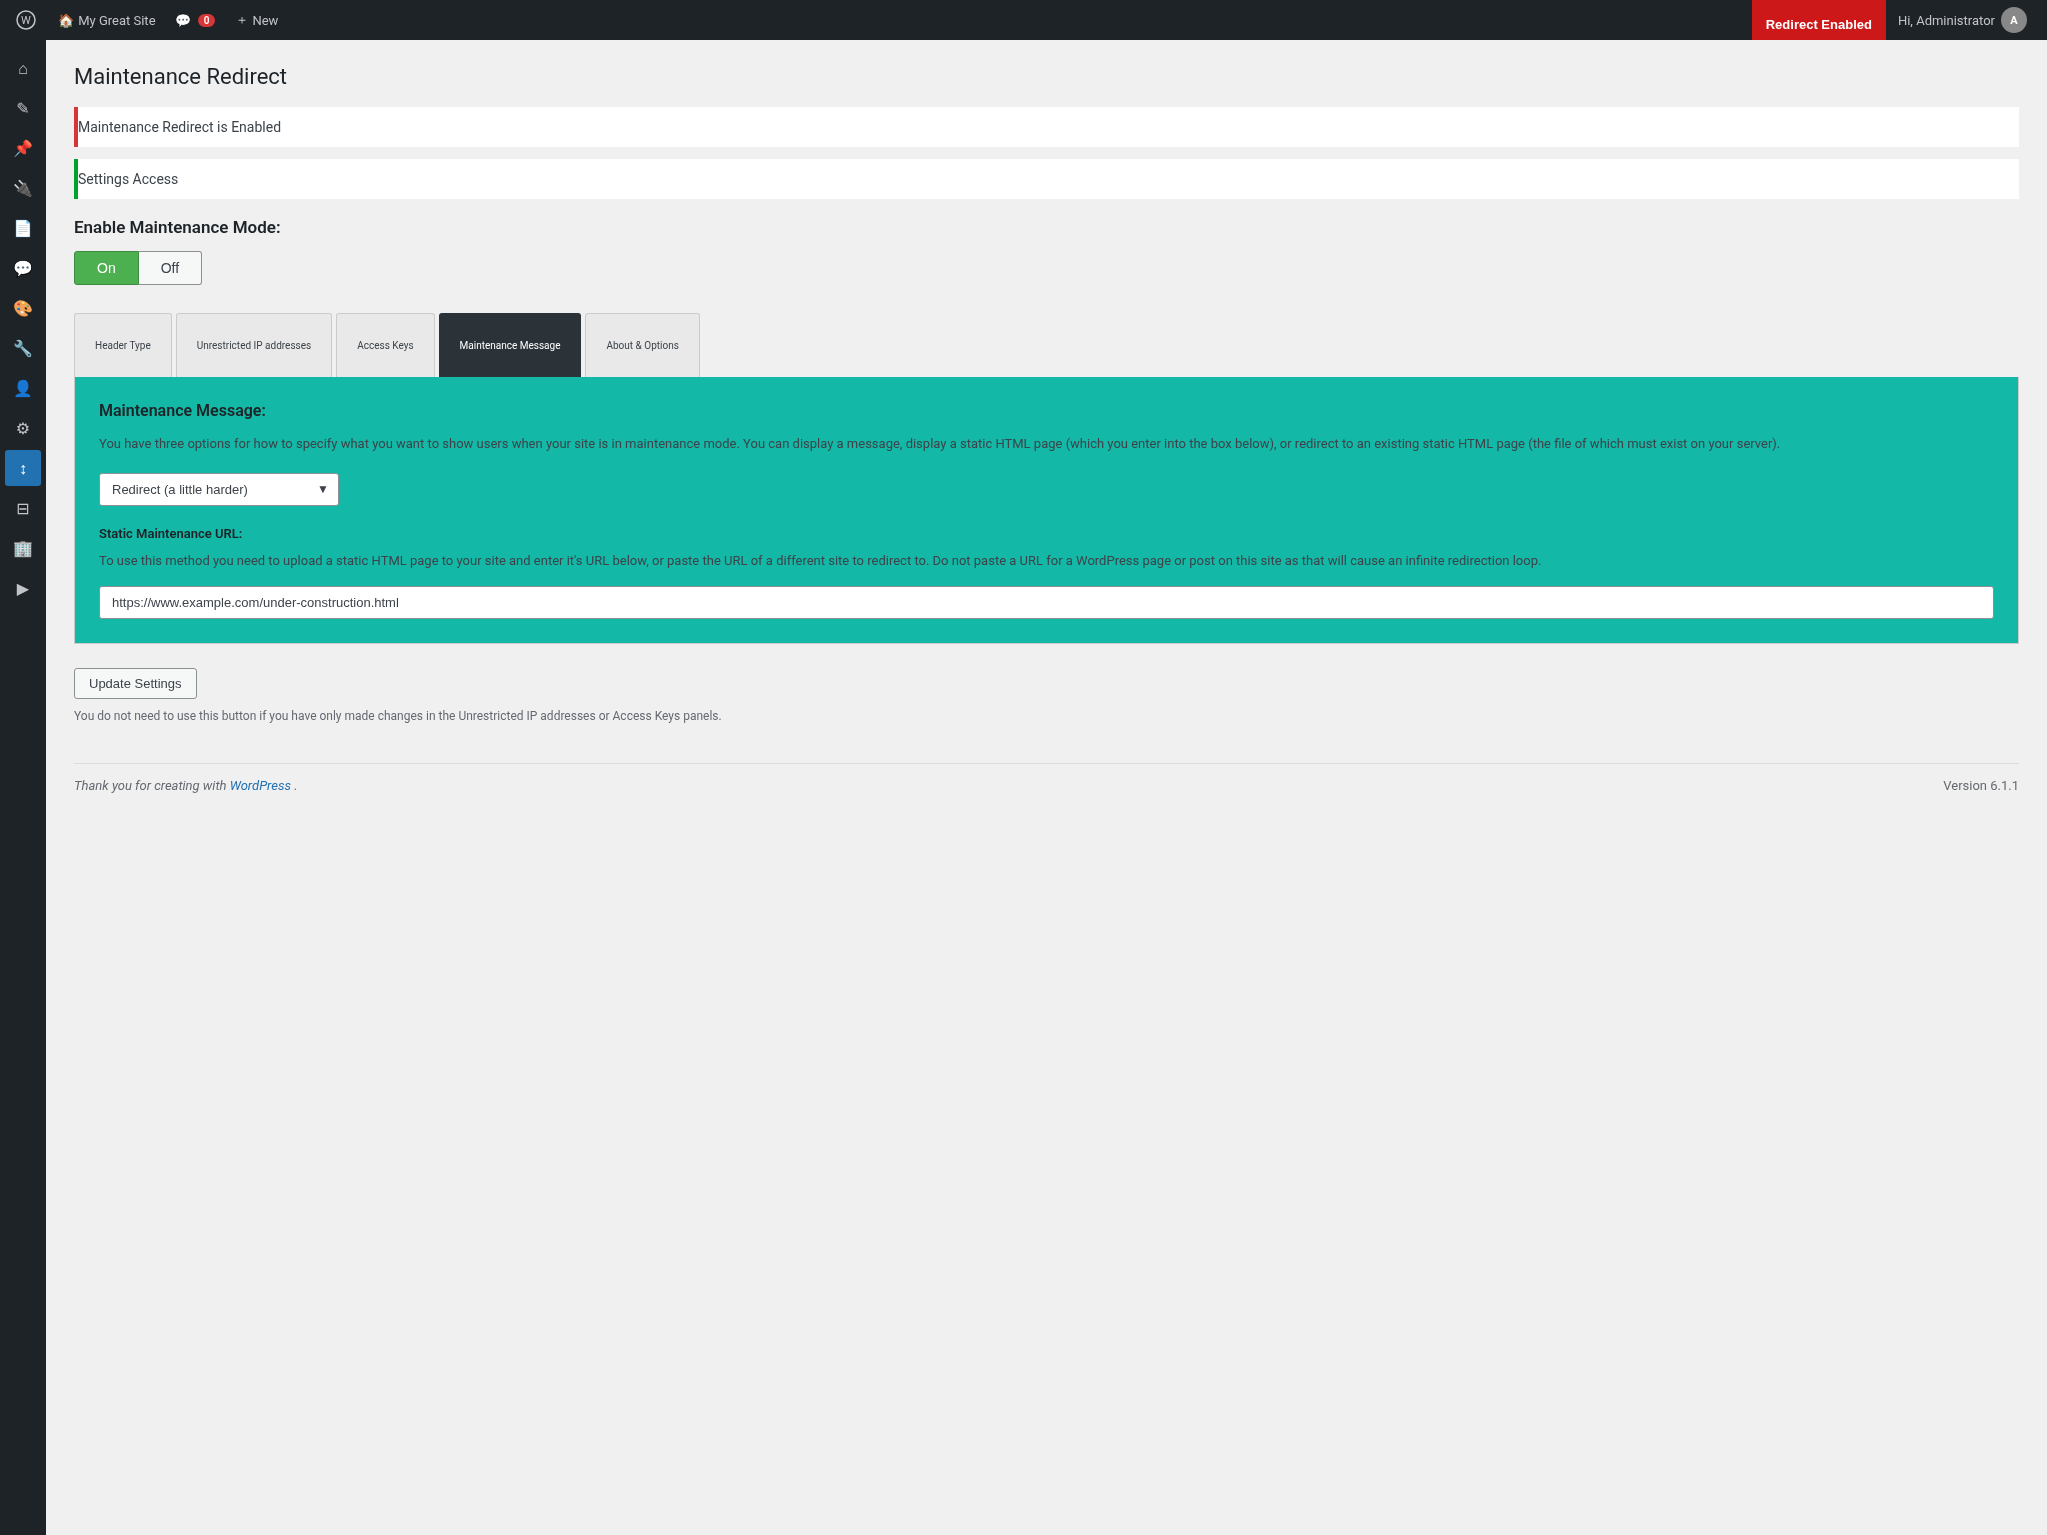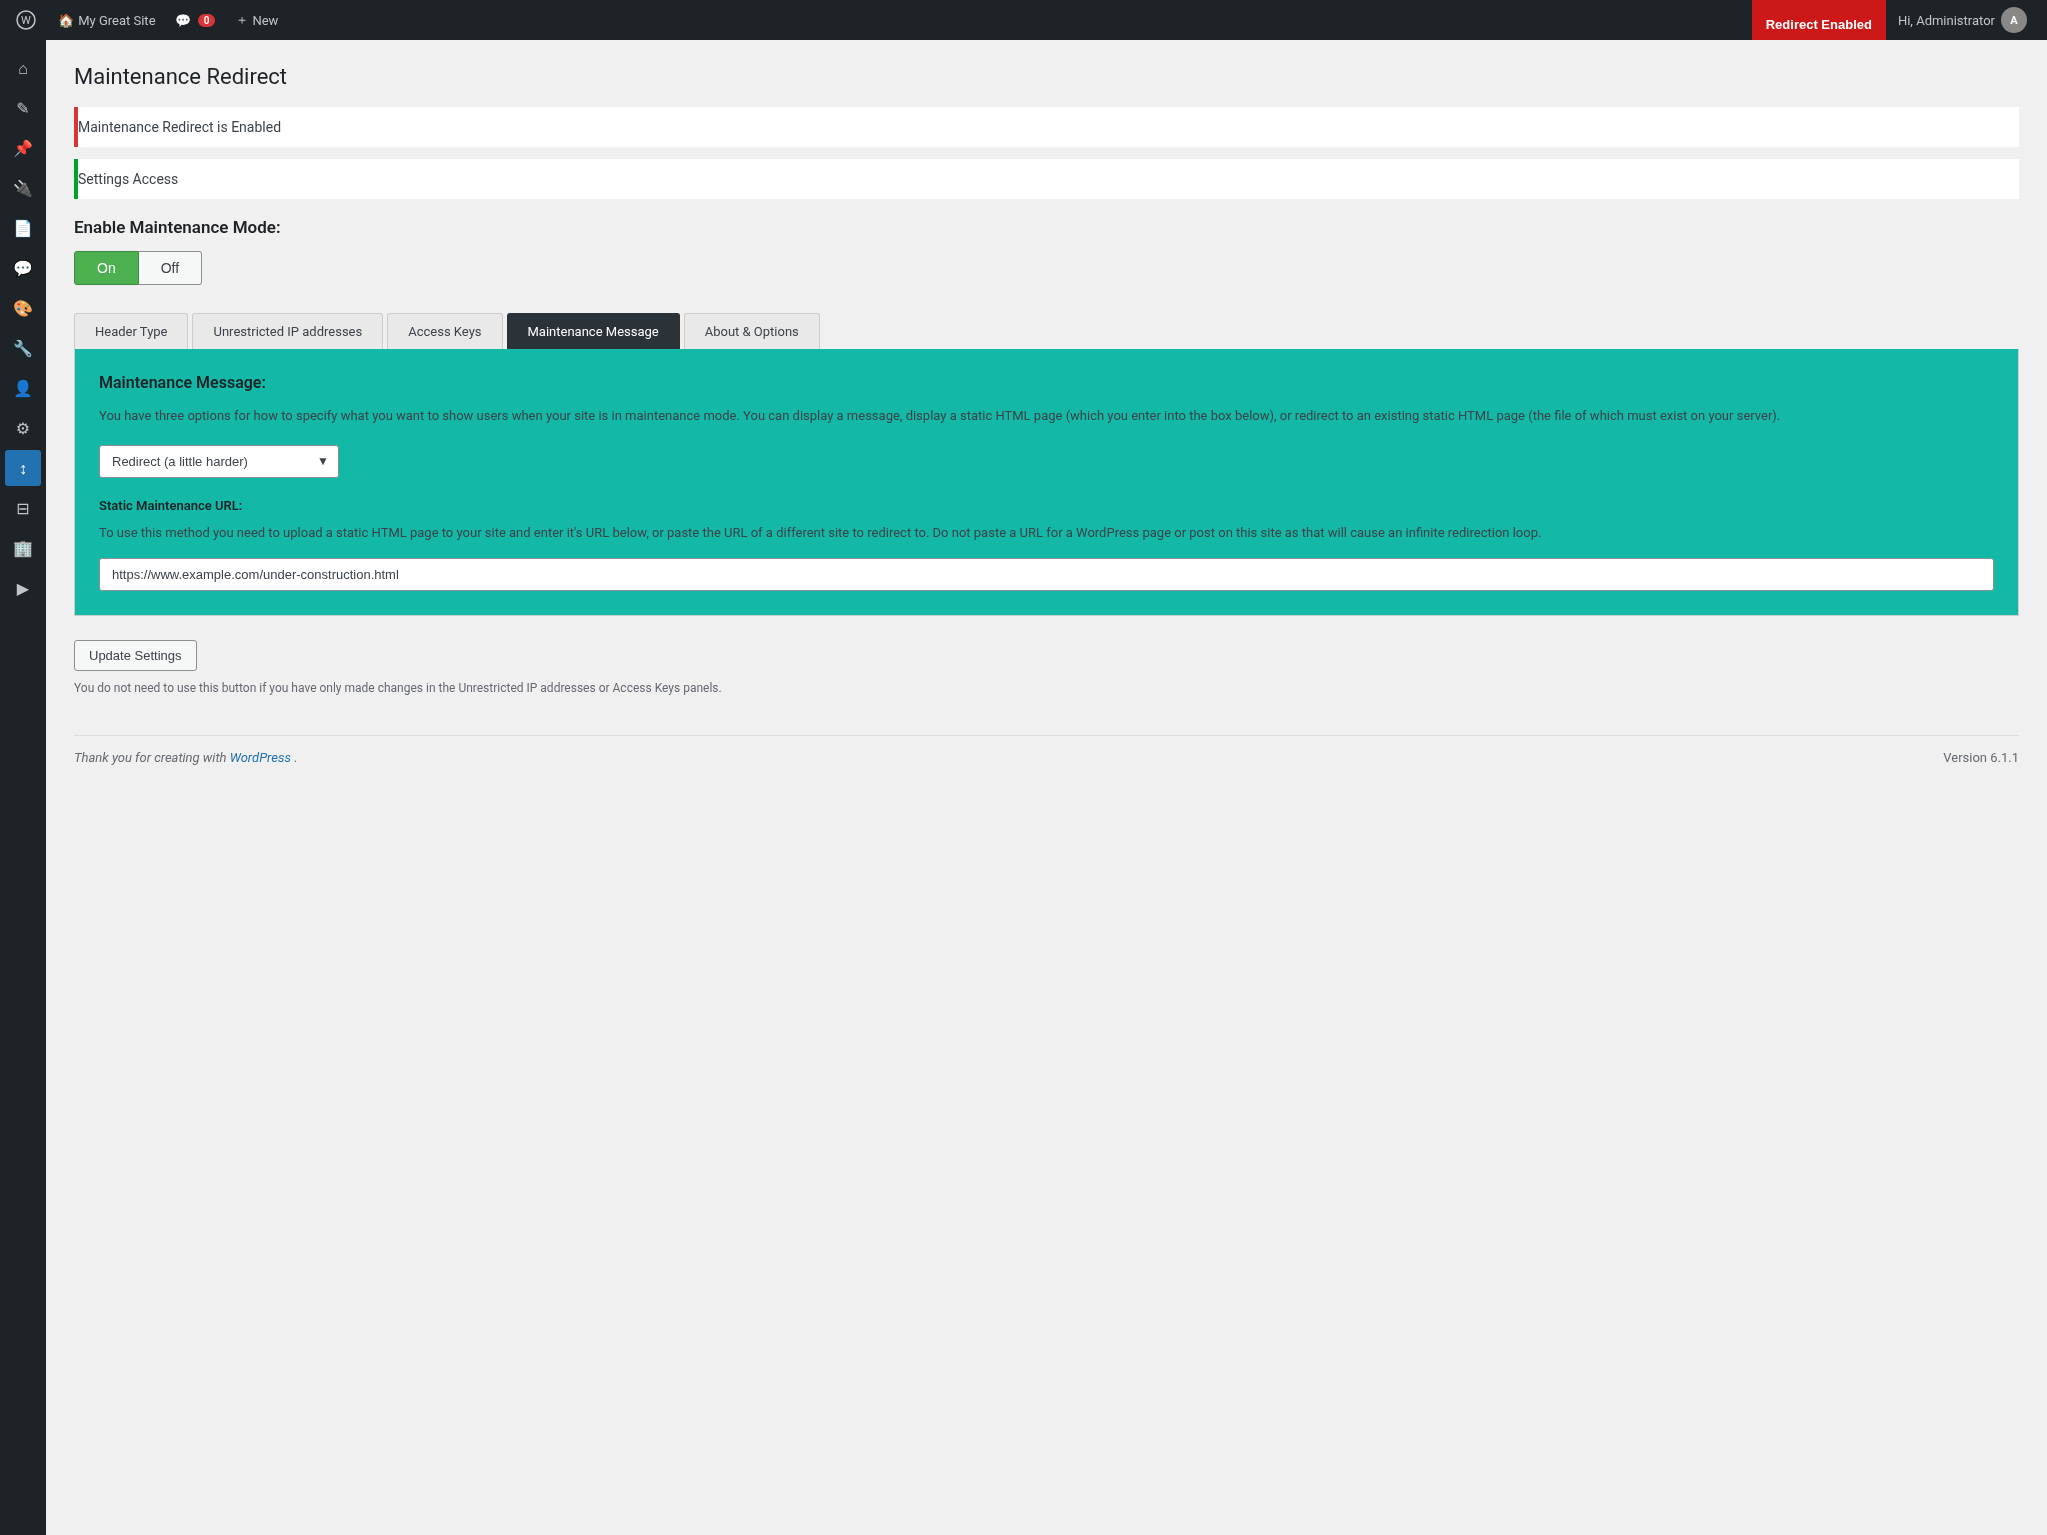--- a/index.html
+++ b/index.html
@@ -87,21 +87,21 @@
       background: #4caf50; color: #fff; border-color: #3d8b40;
     }
     .toggle-btn:first-child { border-radius: 3px 0 0 3px; }
     .toggle-btn:last-child { border-radius: 0 3px 3px 0; border-left: none; }
 
     
     .tabs {
       display: flex; gap: 0; margin-bottom: 0; flex-wrap: wrap;
     }
     .tab {
-      padding: 10px 20px; font-size: 13px; cursor: pointer;
+      padding: 26px 20px; font-size: 10px; cursor: pointer;
       background: #e9e9e9; border: 1px solid #ccc; border-bottom: none;
       margin-right: 4px; border-radius: 3px 3px 0 0; color: #3c434a;
     }
     .tab.active { background: #2c3338; color: #fff; border-color: #2c3338; }
 
     
     .panel {
       background: #14b8a6; border: 1px solid #ccc; border-top: none;
       padding: 24px; margin-bottom: 24px;
     }

